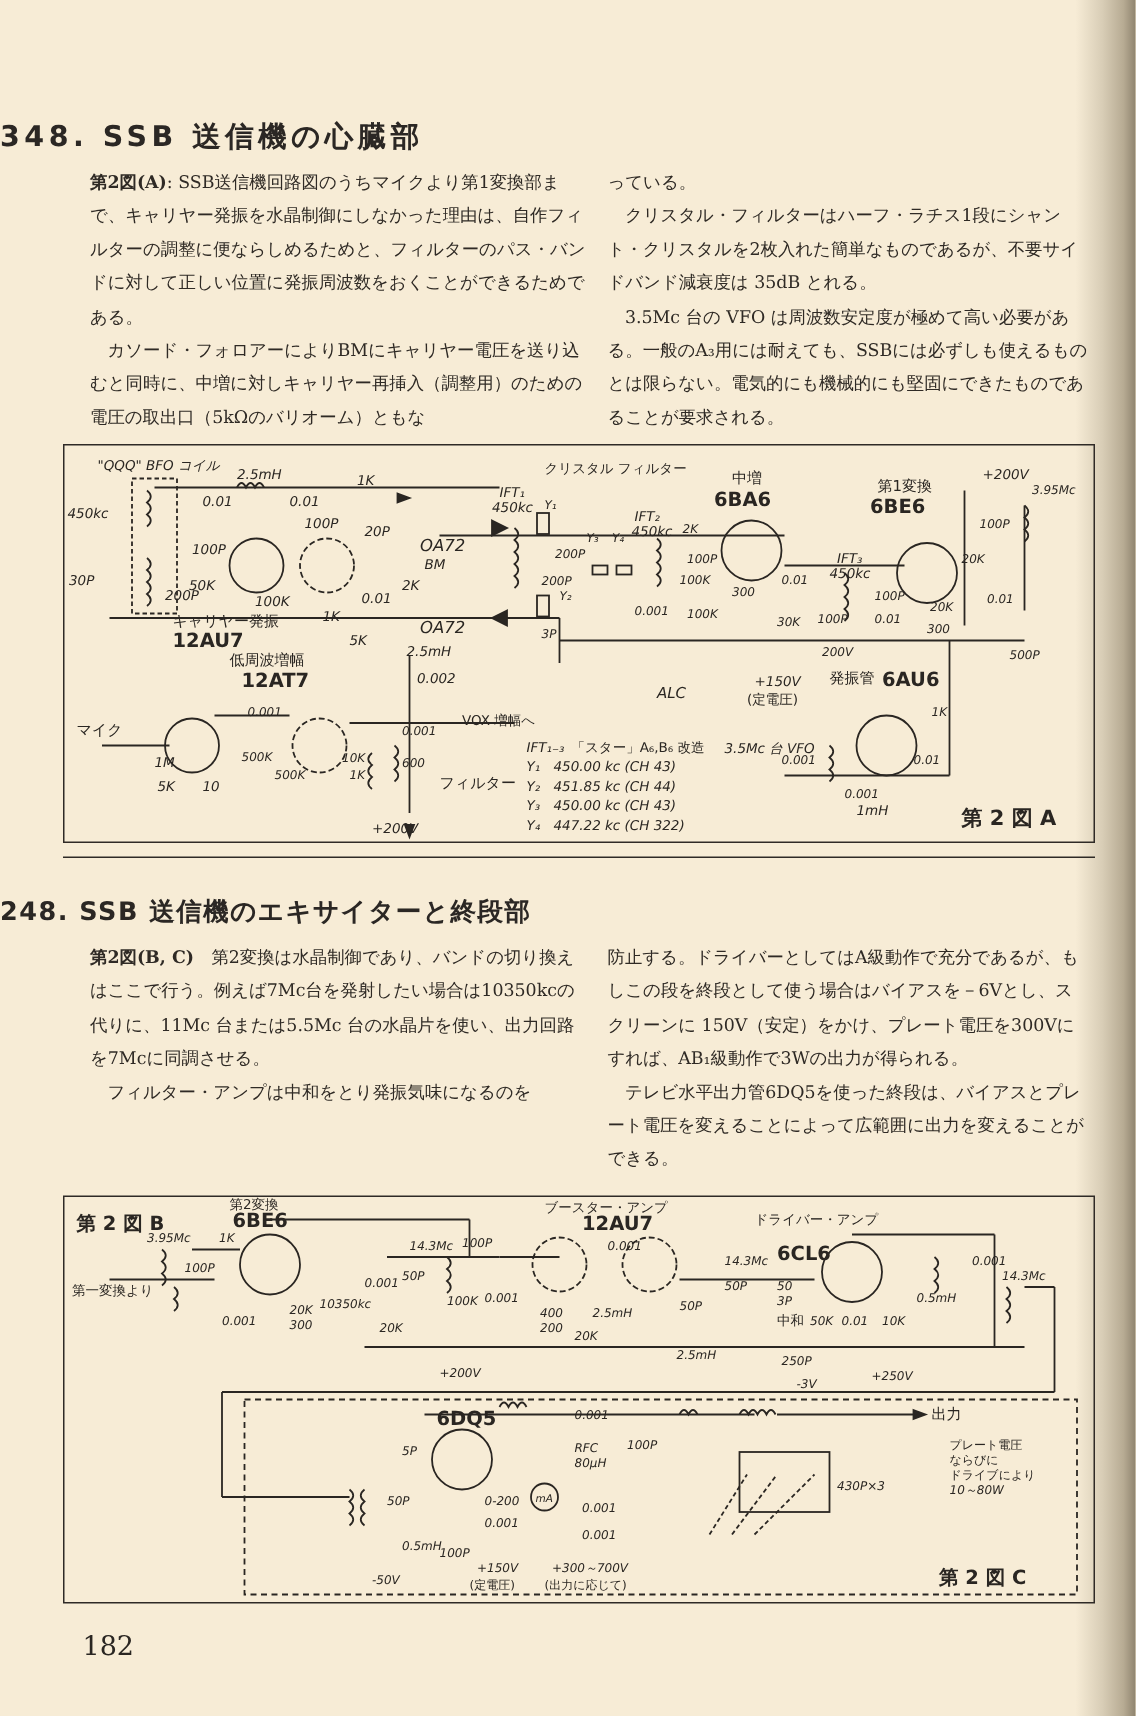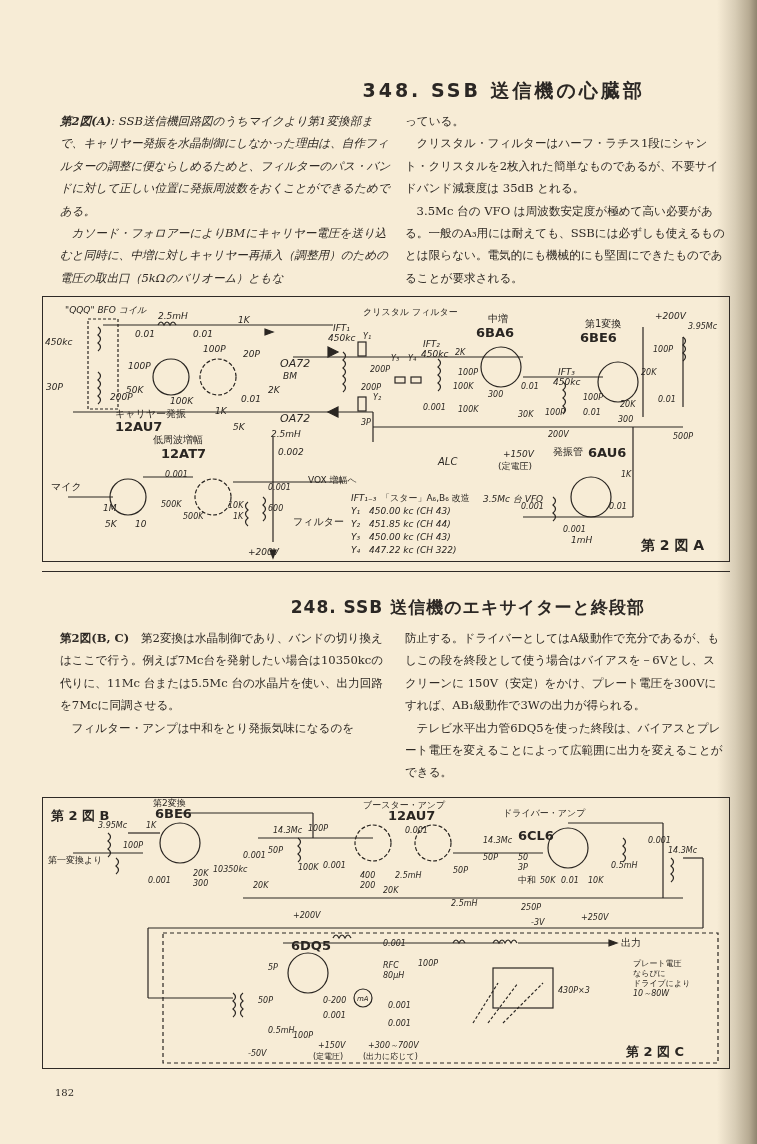--- a/index.html
+++ b/index.html
@@ -6,45 +6,45 @@
   body {
     width:757px; height:1144px; position:relative; overflow:hidden;
     background:#f7ecd6;
     font-family:"DejaVu Serif", serif; color:#2a2622;
   }
   .page-shade {
     position:absolute; right:0; top:0; width:40px; height:1144px;
     background:linear-gradient(to right, rgba(247,236,214,0) 0%, #d8cdb6 45%, #b7ab93 80%, #8f846f 100%);
   }
   .title {
-    position:absolute; left:0; width:645px; text-align:right;
+    position:absolute; left:0; width:645px; text-align:left;
     font-family:"DejaVu Sans", sans-serif; font-weight:bold; color:#2b2724;
     letter-spacing:1px;
   }
   .t1 { top:78px; font-size:19px; letter-spacing:3px; }
   .t2 { top:596px; font-size:17px; }
   .col {
     position:absolute; font-size:11.6px; line-height:22.4px; color:#2f2a25;
   }
   .col p { margin:0; }
   .col p.indent { text-indent:1em; }
-  .c1a { left:60px; top:110px; width:332px;font-style:italic; }
+  .c1a { left:60px; top:110px; width:332px; }
   .c1b { left:405px; top:110px; width:320px; }
   .c2a { left:60px; top:627px; width:332px; }
   .c2b { left:405px; top:627px; width:320px; }
   b.lead { font-weight:bold; }
   .fig {
     position:absolute; border:1.4px solid #2f2a26; box-sizing:border-box;
   }
   .figA { left:42px; top:296px; width:688px; height:266px; }
   .figBC { left:42px; top:797px; width:688px; height:272px; }
   .sep { position:absolute; left:42px; top:571px; width:688px; height:0; border-top:1.4px solid #2f2a26; }
   svg text { font-family:"DejaVu Sans", sans-serif; fill:#2a2622; }
   .it { font-style:italic; }
-  .page-num { position:absolute; left:55px; top:1087px; font-size:10px; color:#2a2622; }
+  .page-num { position:absolute; left:55px; top:1087px; font-size:18px; color:#2a2622; }
 </style>
 </head>
 <body>
 
 <div class="page-shade"></div>
 
 <div class="title t1">348. SSB 送信機の心臓部</div>
 
 <div class="col c1a">
   <p><b class="lead">第2図(A)</b><span>: SSB送信機回路図のうちマイクより第1変換部まで、キャリヤー発振を水晶制御にしなかった理由は、自作フィルターの調整に便ならしめるためと、フィルターのパス・バンドに対して正しい位置に発振周波数をおくことができるためである。</span></p>

